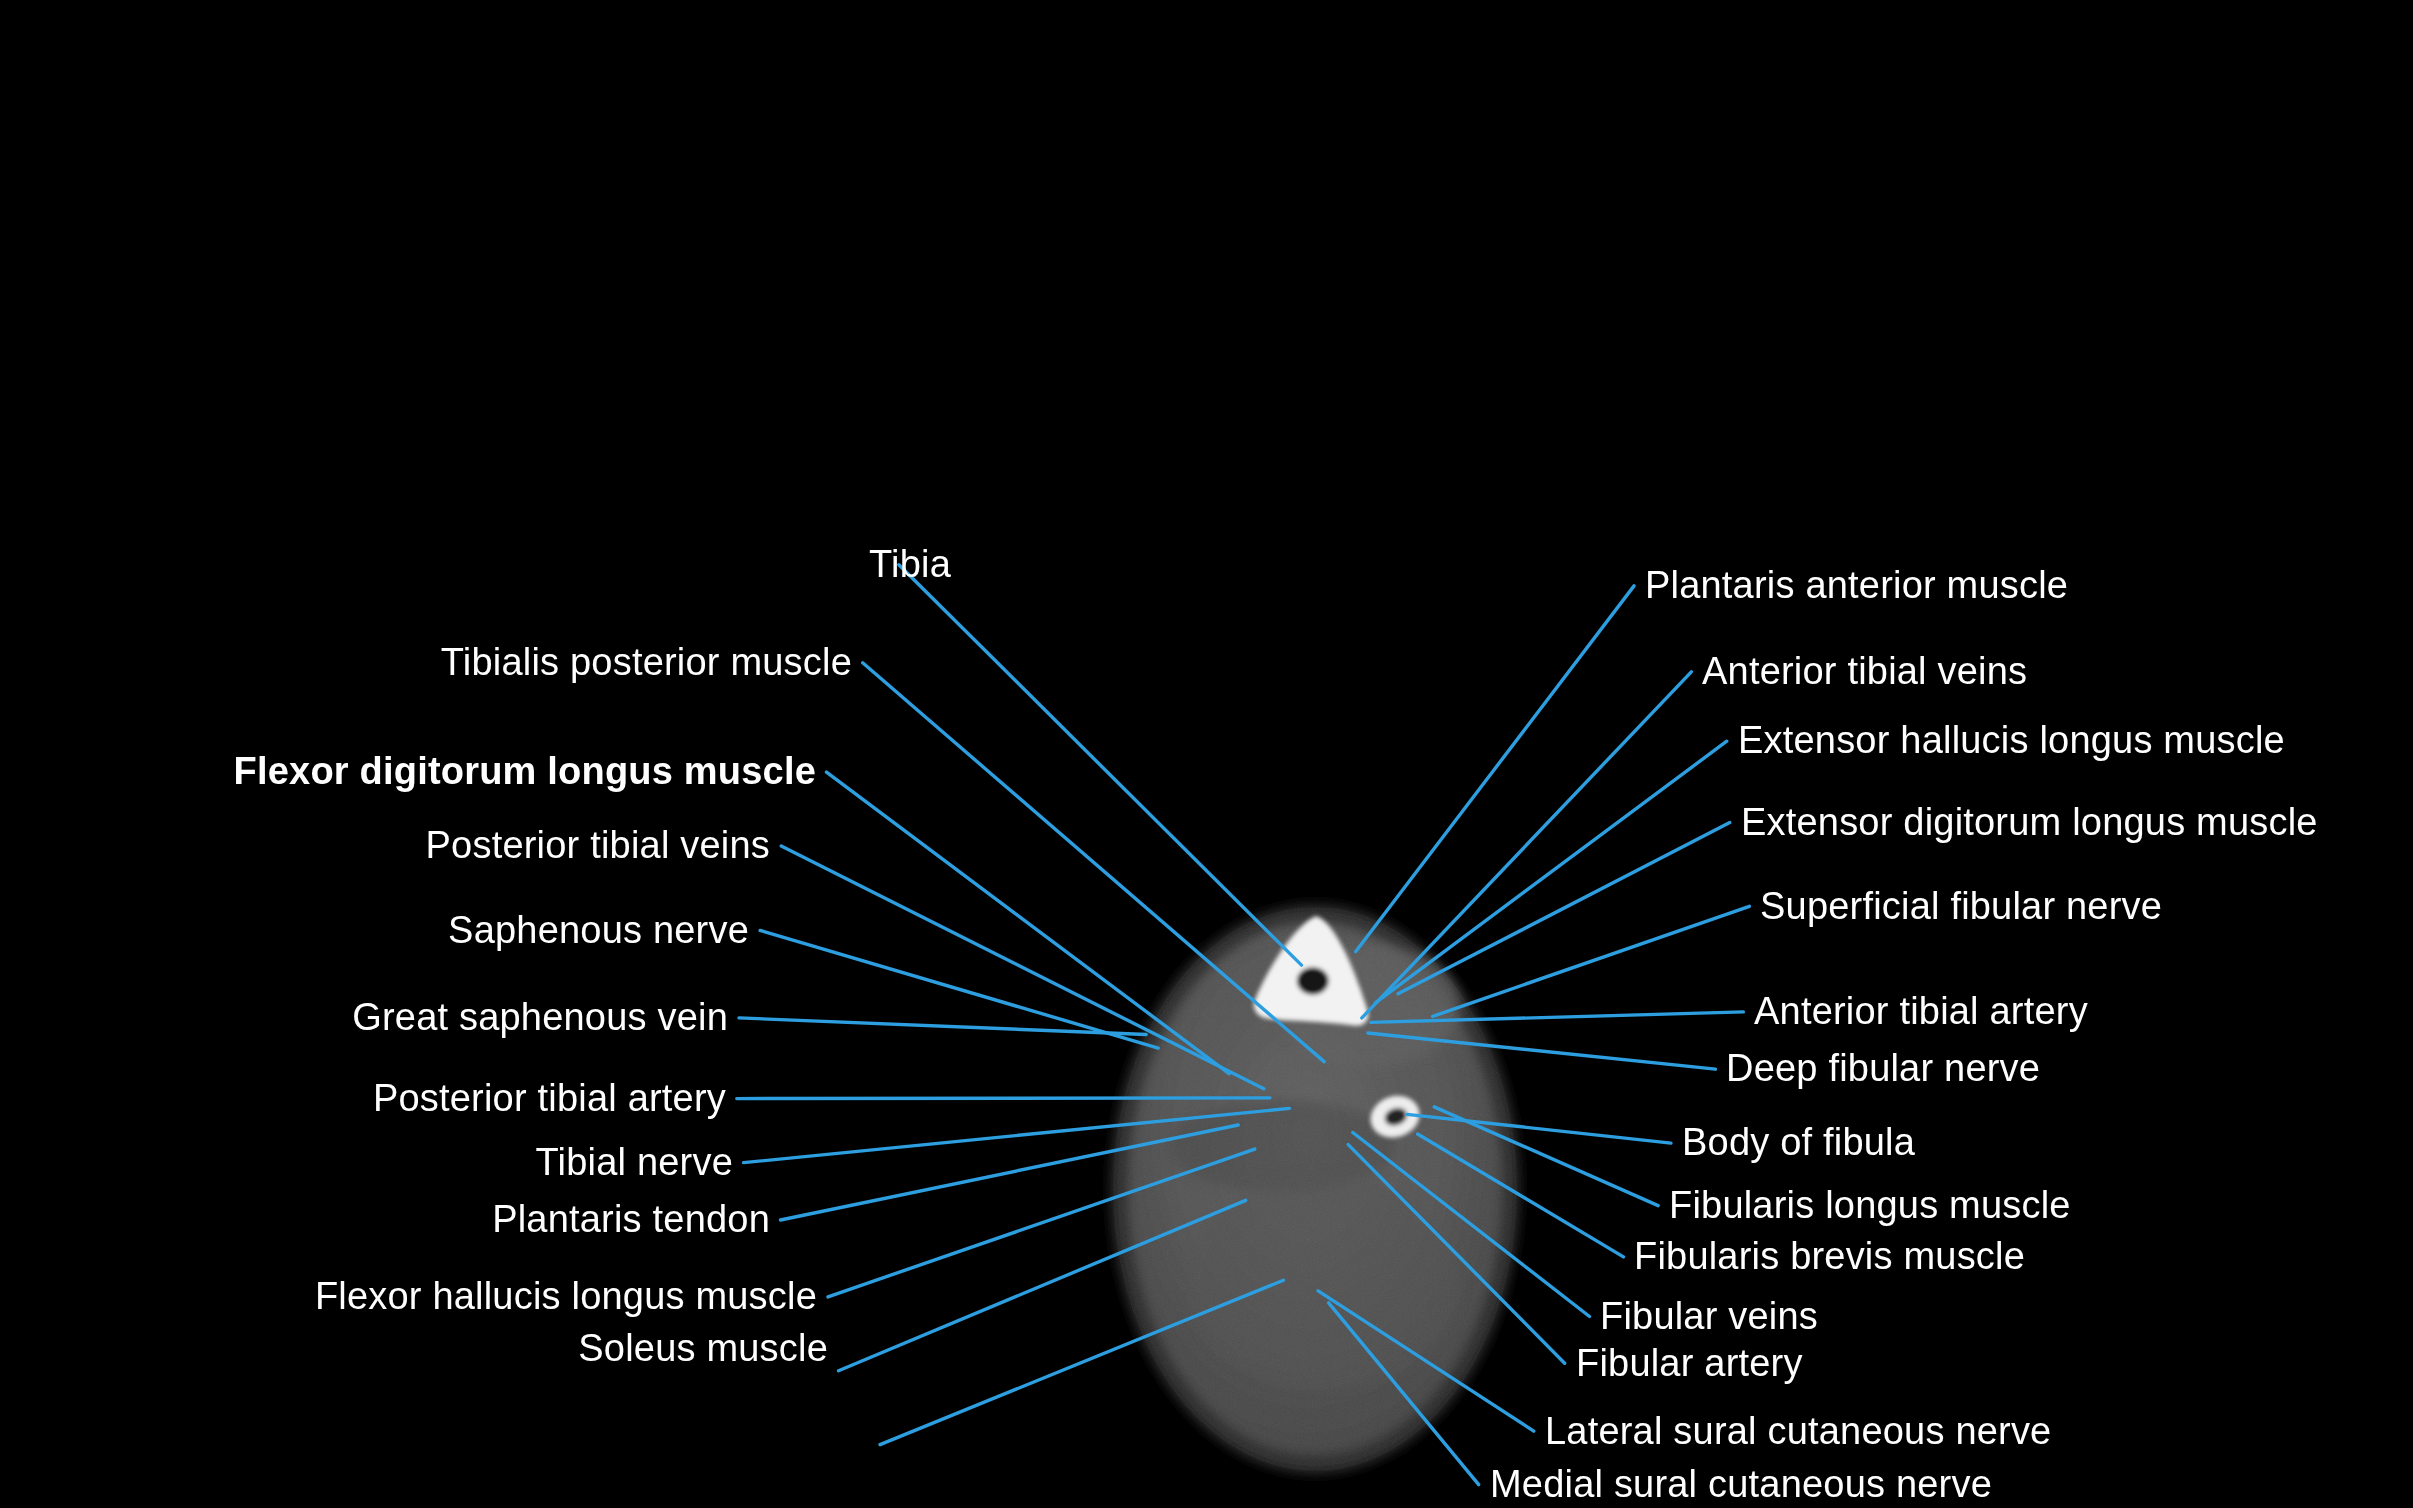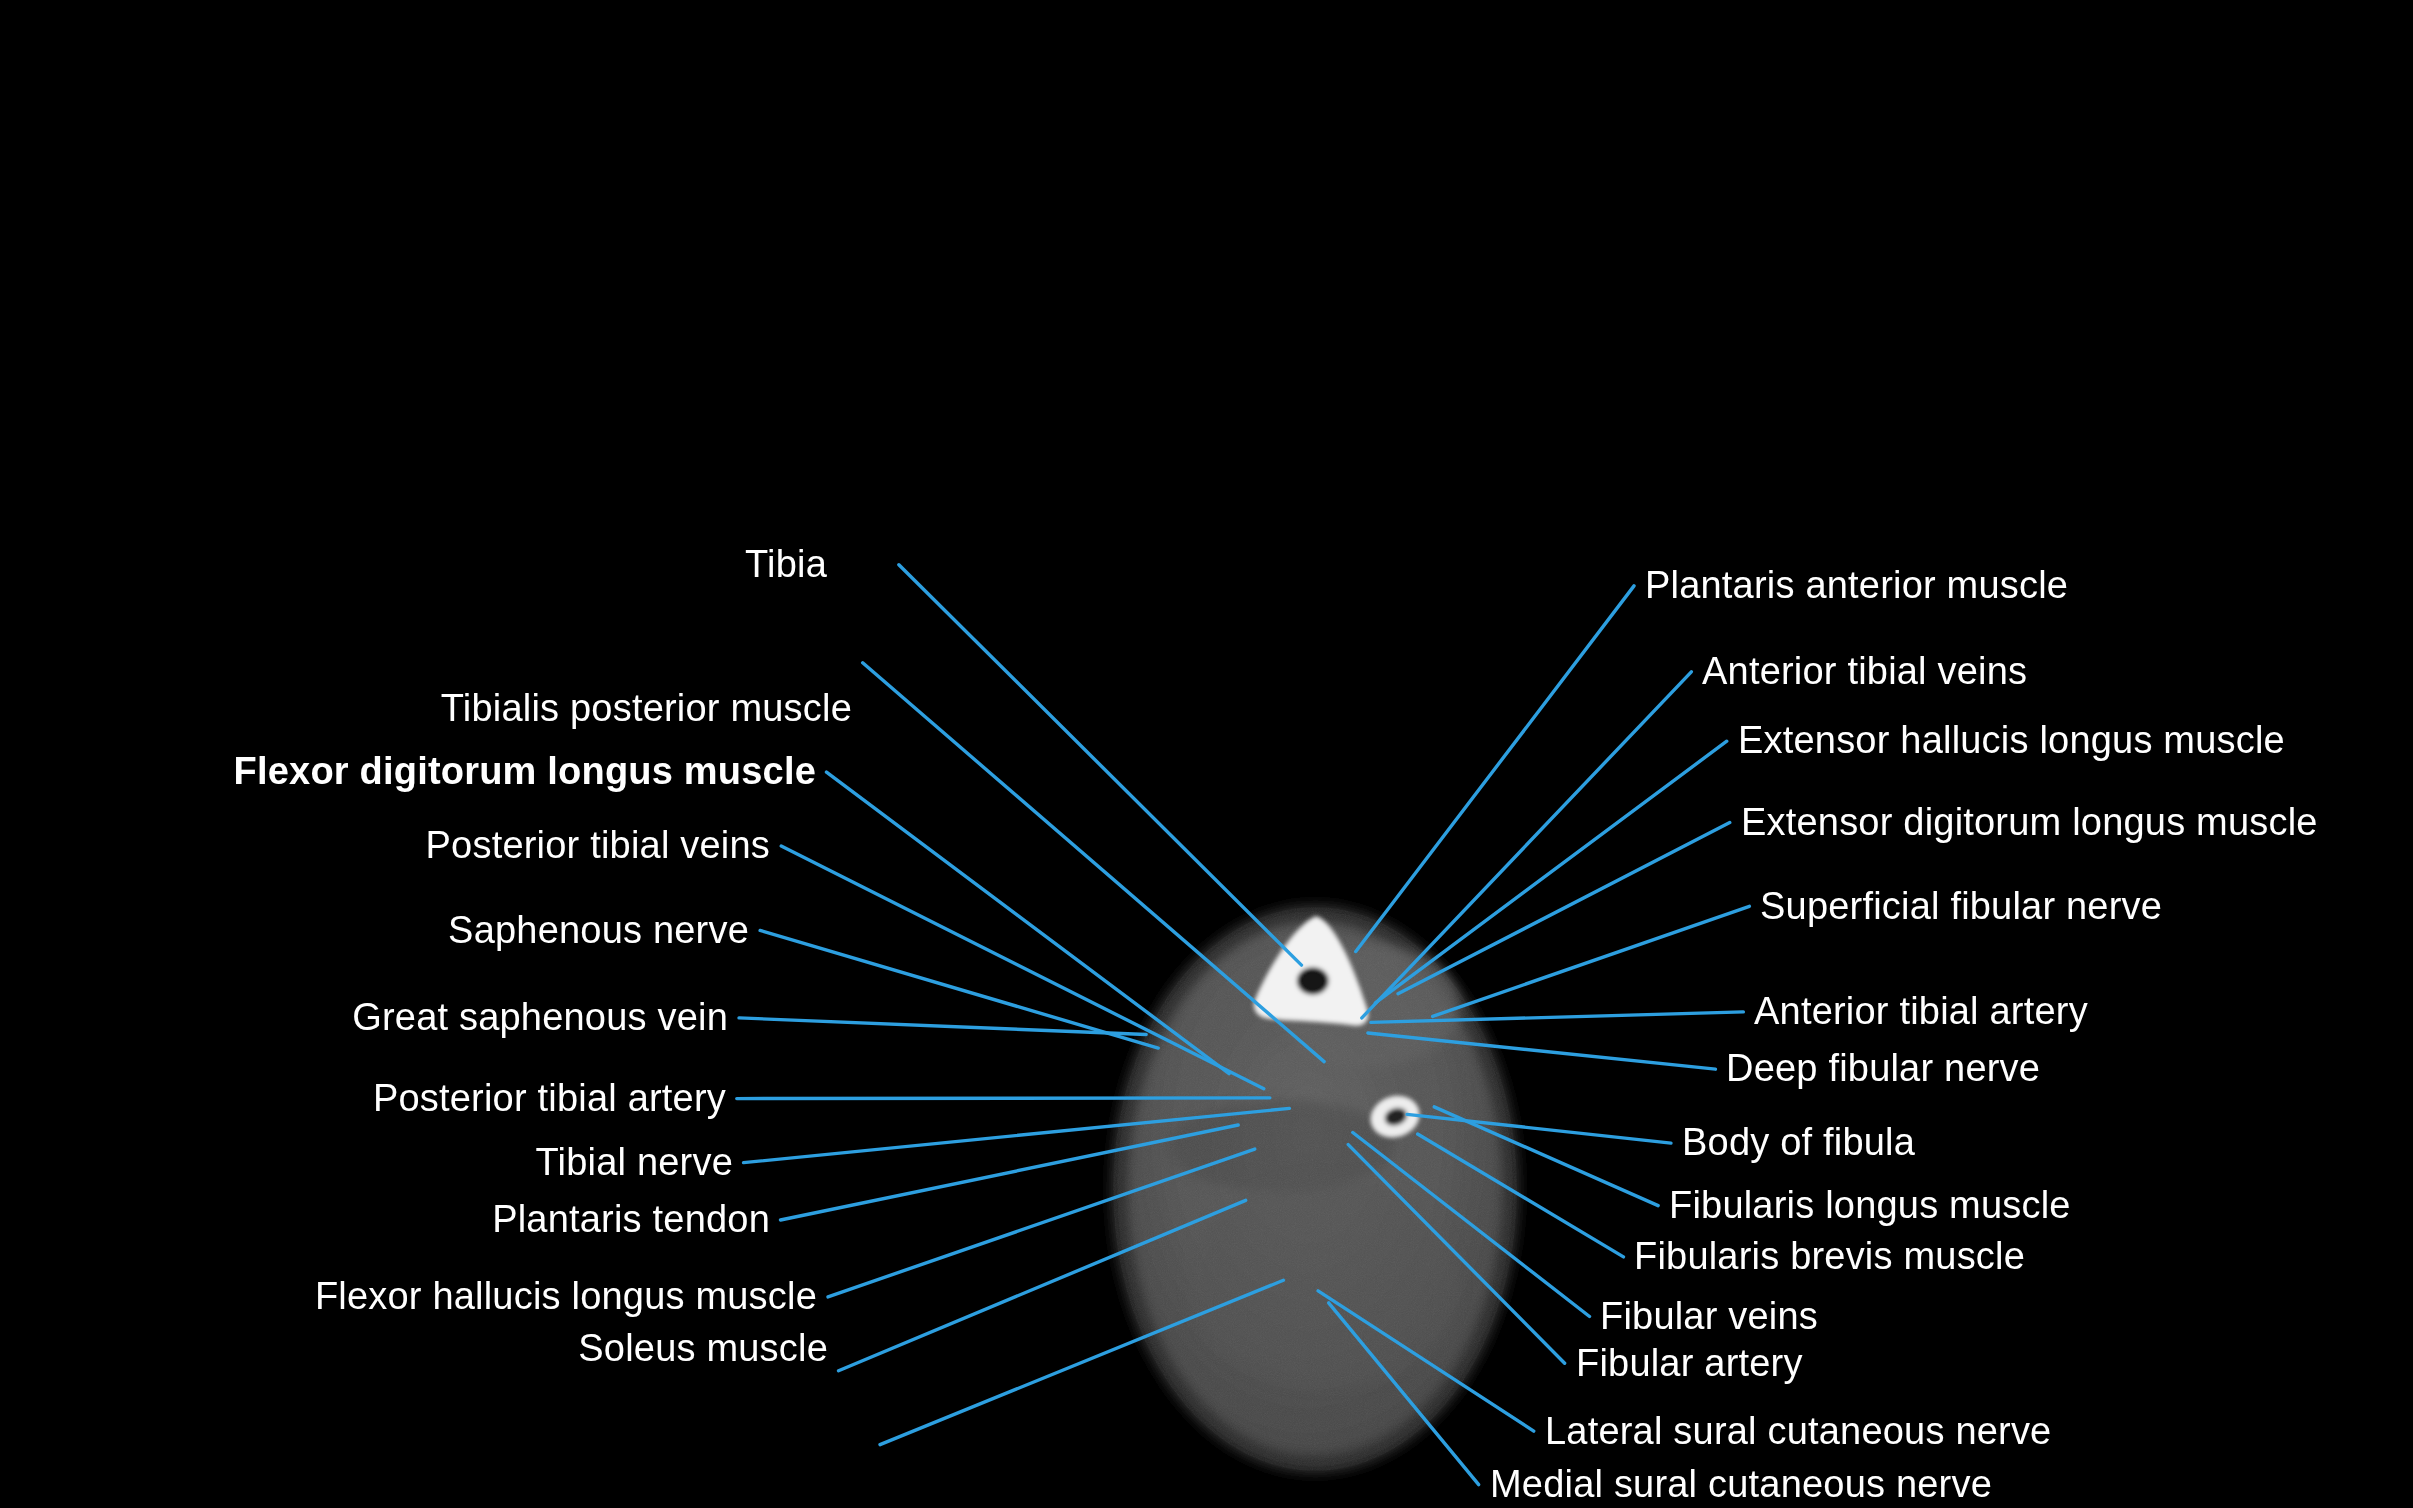--- a/index.html
+++ b/index.html
@@ -128,22 +128,22 @@
         <line x1="2199" y1="1599" x2="1902" y2="1468" class="leader"></line>
         <line x1="2153" y1="1667" x2="1880" y2="1504" class="leader"></line>
         <line x1="2108" y1="1746" x2="1794" y2="1502" class="leader"></line>
         <line x1="2075" y1="1808" x2="1788" y2="1518" class="leader"></line>
         <line x1="2034" y1="1898" x2="1748" y2="1712" class="leader"></line>
         <line x1="1961" y1="1969" x2="1762" y2="1728" class="leader"></line>
       </g>
   </svg>
 
   <div class="labels-layer" id="labels">
-      <div class="label left" style="right: 1586px; top: 565px;">Tibia</div>
-      <div class="label left" style="right: 1561px; top: 663px; margin-top: 46px;">Tibialis posterior muscle</div>
+      <div class="label left" style="right: 1462px; top: 565px;">Tibia</div>
+      <div class="label left" style="right: 1561px; top: 663px;">Tibialis posterior muscle</div>
       <div class="label left" style="right: 1597px; top: 772px; font-weight: bold;">Flexor digitorum longus muscle</div>
       <div class="label left" style="right: 1643px; top: 846px;">Posterior tibial veins</div>
       <div class="label left" style="right: 1664px; top: 931px;">Saphenous nerve</div>
       <div class="label left" style="right: 1687px; top: 1099px;">Posterior tibial artery</div>
       <div class="label left" style="right: 1685px; top: 1018px;">Great saphenous vein</div>
       <div class="label left" style="right: 1680px; top: 1163px;">Tibial nerve</div>
       <div class="label left" style="right: 1643px; top: 1220px;">Plantaris tendon</div>
       <div class="label left" style="right: 1596px; top: 1297px;">Flexor hallucis longus muscle</div>
       <div class="label left" style="right: 1585px; top: 1349px;">Soleus muscle</div>
       <div class="label right" style="left: 1645px; top: 586px;">Plantaris anterior muscle</div>

